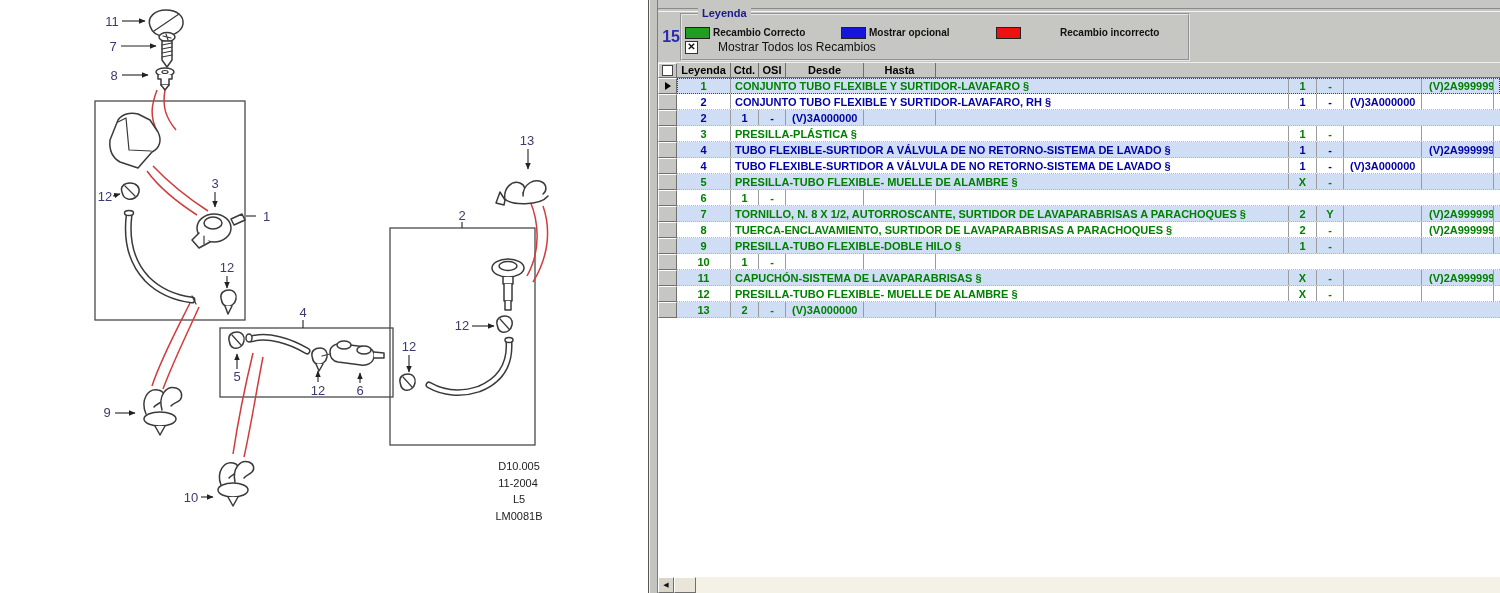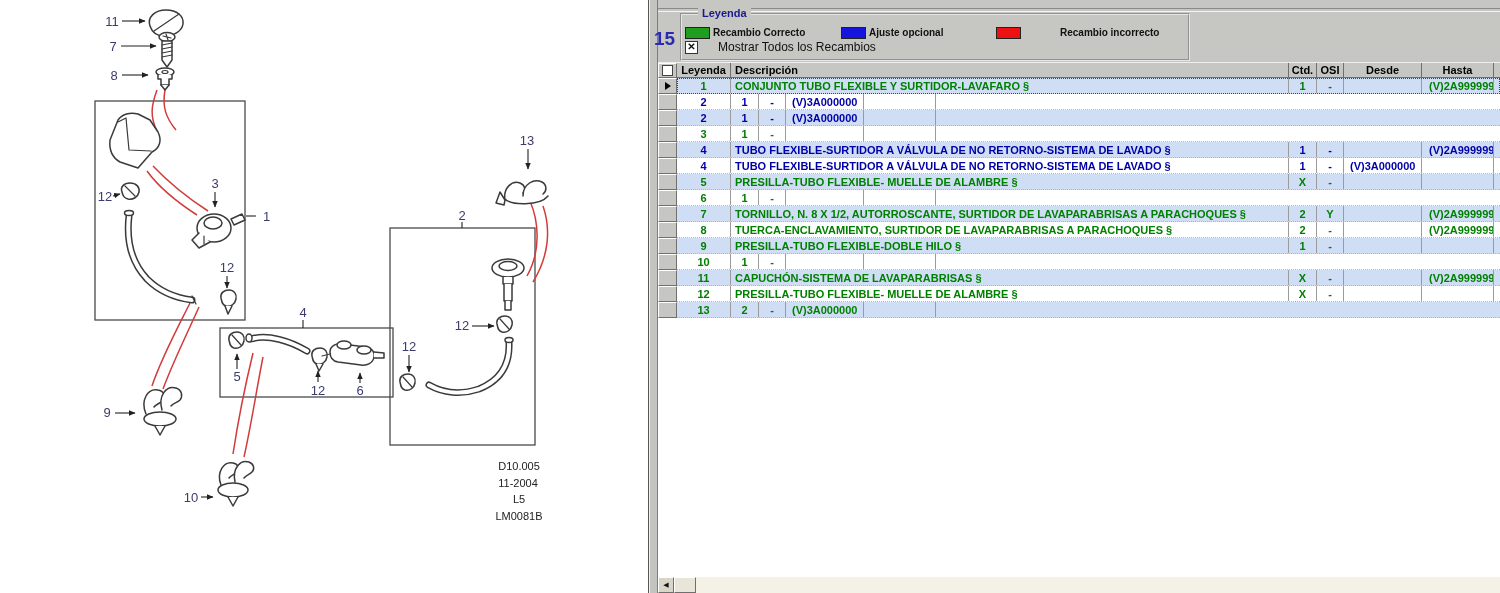--- a/index.html
+++ b/index.html
@@ -21,22 +21,22 @@
 
   
   #panel-divider{position:absolute;left:648px;top:0;width:1px;height:593px;background:#555;}
   #splitter{position:absolute;left:649px;top:0;width:9px;height:593px;background:#c3c3bf;
             border-left:1px solid #f2f2f2;border-right:1px solid #7d7d7d;box-sizing:border-box;}
 
   
   #right-panel{position:absolute;left:658px;top:0;width:842px;height:593px;background:#c6c6c2;}
   #top-groove{position:absolute;left:0;top:8px;width:842px;height:2px;
               border-top:1px solid #8a8a8a;border-bottom:1px solid #f4f4f4;}
-  #page-num{position:absolute;left:-4px;top:28px;width:26px;text-align:left;
-            color:#2a2ab2;font-weight:bold;font-size:19px;}
+  #page-num{position:absolute;left:-4px;top:28px;width:26px;text-align:right;
+            color:#2a2ab2;font-weight:bold;font-size:16px;}
 
   
   #legend-box{position:absolute;left:22px;top:13px;width:506px;height:44px;
               border:2px groove #e6e6e6;}
   #legend-title{position:absolute;left:16px;top:-8px;background:#c6c6c2;padding:0 4px;
                 color:#1a1a8c;font-weight:bold;font-size:11px;}
   .swatch{position:absolute;width:23px;height:10px;border:1px solid #222;}
   .legend-label{position:absolute;font-size:10px;font-weight:bold;color:#111;white-space:nowrap;}
   #checkbox{position:absolute;left:3px;top:26px;width:11px;height:11px;background:#fff;
             border:1px solid #333;font-size:10px;line-height:10px;text-align:center;
@@ -284,36 +284,35 @@
 
   <div id="right-panel">
     <div id="top-groove"></div>
     <div id="page-num">15</div>
 
     <div id="legend-box">
       <div id="legend-title">Leyenda</div>
       <div class="swatch" style="left:3px;top:12px;background:#1f9e1f;"></div>
       <div class="legend-label" style="left:31px;top:12px;">Recambio Correcto</div>
       <div class="swatch" style="left:159px;top:12px;background:#1515dd;"></div>
-      <div class="legend-label" style="left:187px;top:12px;">Ajuste opcional</div>
+      <div class="legend-label" style="left:187px;top:12px;">Mostrar opcional</div>
       <div class="swatch" style="left:314px;top:12px;background:#ee1111;"></div>
       <div class="legend-label" style="left:342px;top:12px;padding-left:36px;">Recambio incorrecto</div>
       <div id="checkbox">✕</div>
       <div id="checkbox-label">Mostrar Todos los Recambios</div>
     </div>
 
     <div id="table-bg"></div>
 
     <div id="grid">
       <div class="grid-hrow">
         <div class="rh-head">
             <span class="box"></span>
           </div>
         <div class="hcell c-ley">Leyenda</div>
-        <div class="hcell c-desc left">Descripción</div>
         <div class="hcell c-ctd">Ctd.</div>
         <div class="hcell c-osi">OSI</div>
         <div class="hcell c-desde" style="justify-content:center;padding-left:0;">Desde</div>
         <div class="hcell c-hasta" style="justify-content:center;padding-left:0;">Hasta</div>
         <div class="hcell c-fill"></div>
       </div>
 
       <div id="grid-rows">
         <div class="grid-row st-correct selected">
           <div class="rh"></div>
@@ -324,20 +323,21 @@
             <div class="cell c-osi">-</div>
             <div class="cell c-desde"></div>
             <div class="cell c-hasta">(V)2A999999</div>
             <div class="cell c-fill"></div>
           </div>
         </div>
         <div class="grid-row st-optional">
           <div class="rh"></div>
           <div class="cells">
             <div class="cell c-ley">2</div>
+            <div class="cell c-desc">CONJUNTO TUBO FLEXIBLE Y SURTIDOR-LAVAFARO, RH §</div>
             <div class="cell c-ctd">1</div>
             <div class="cell c-osi">-</div>
             <div class="cell c-desde">(V)3A000000</div>
             <div class="cell c-hasta"></div>
             <div class="cell c-fill"></div>
           </div>
         </div>
         <div class="grid-row st-optional">
           <div class="rh"></div>
           <div class="cells">
@@ -346,20 +346,21 @@
             <div class="cell c-osi">-</div>
             <div class="cell c-desde">(V)3A000000</div>
             <div class="cell c-hasta"></div>
             <div class="cell c-fill"></div>
           </div>
         </div>
         <div class="grid-row st-correct">
           <div class="rh"></div>
           <div class="cells">
             <div class="cell c-ley">3</div>
+            <div class="cell c-desc">PRESILLA-PLÁSTICA §</div>
             <div class="cell c-ctd">1</div>
             <div class="cell c-osi">-</div>
             <div class="cell c-desde"></div>
             <div class="cell c-hasta"></div>
             <div class="cell c-fill"></div>
           </div>
         </div>
         <div class="grid-row st-optional">
           <div class="rh"></div>
           <div class="cells">

